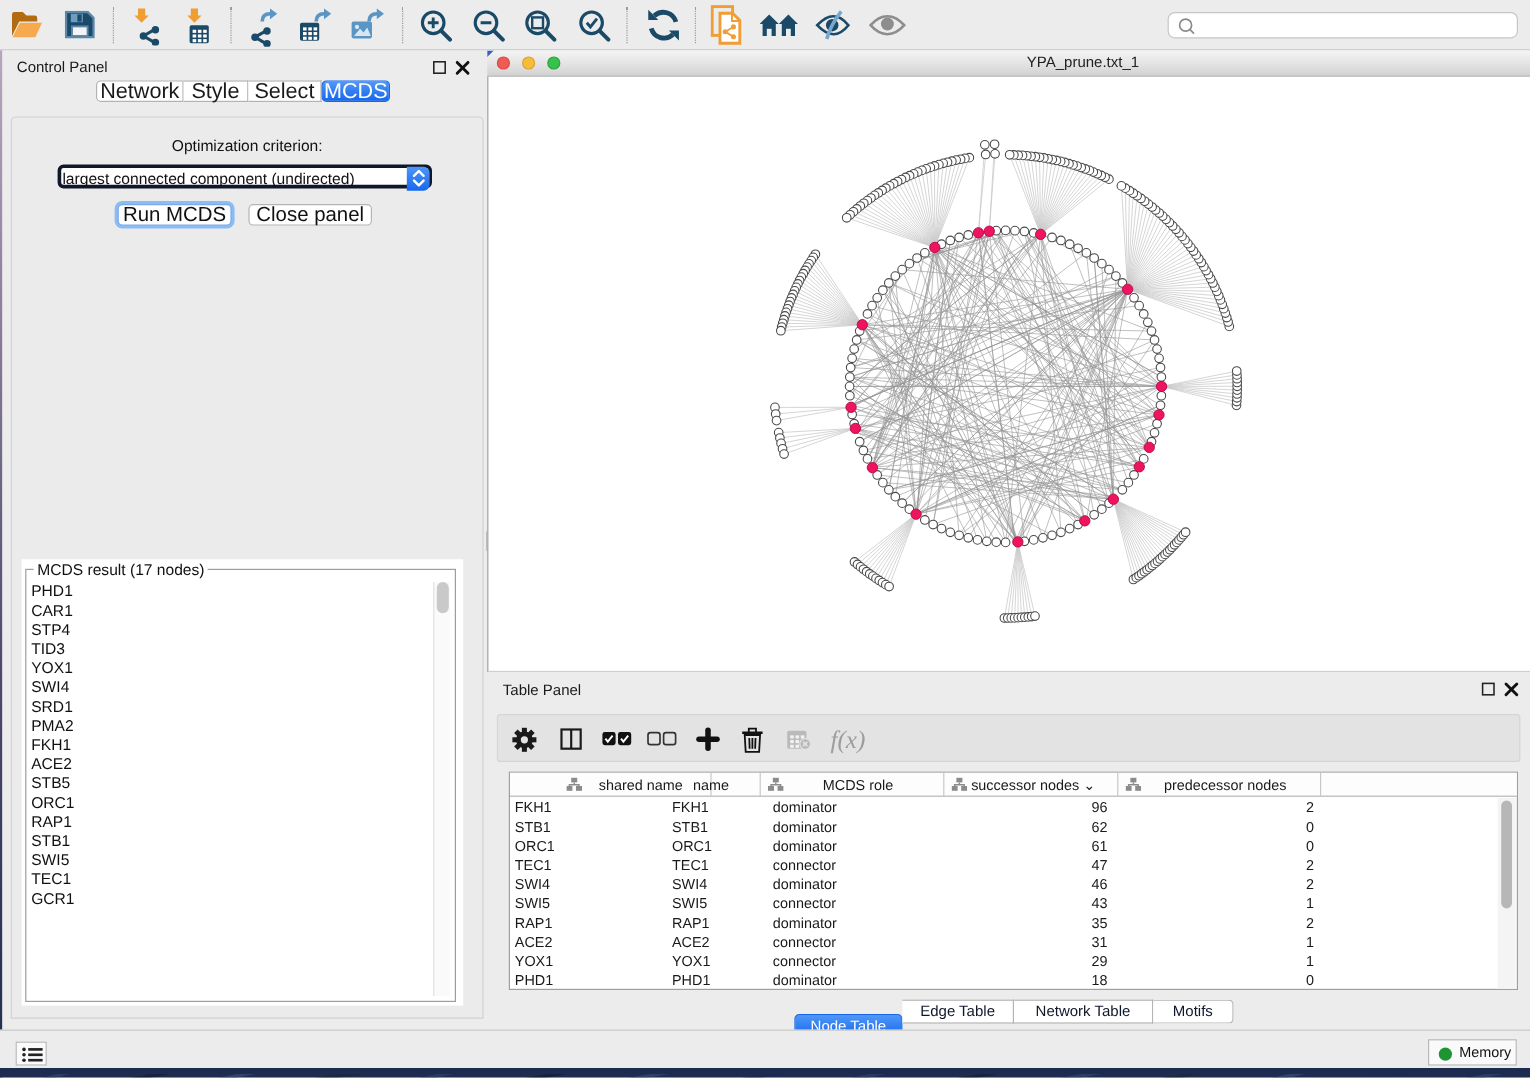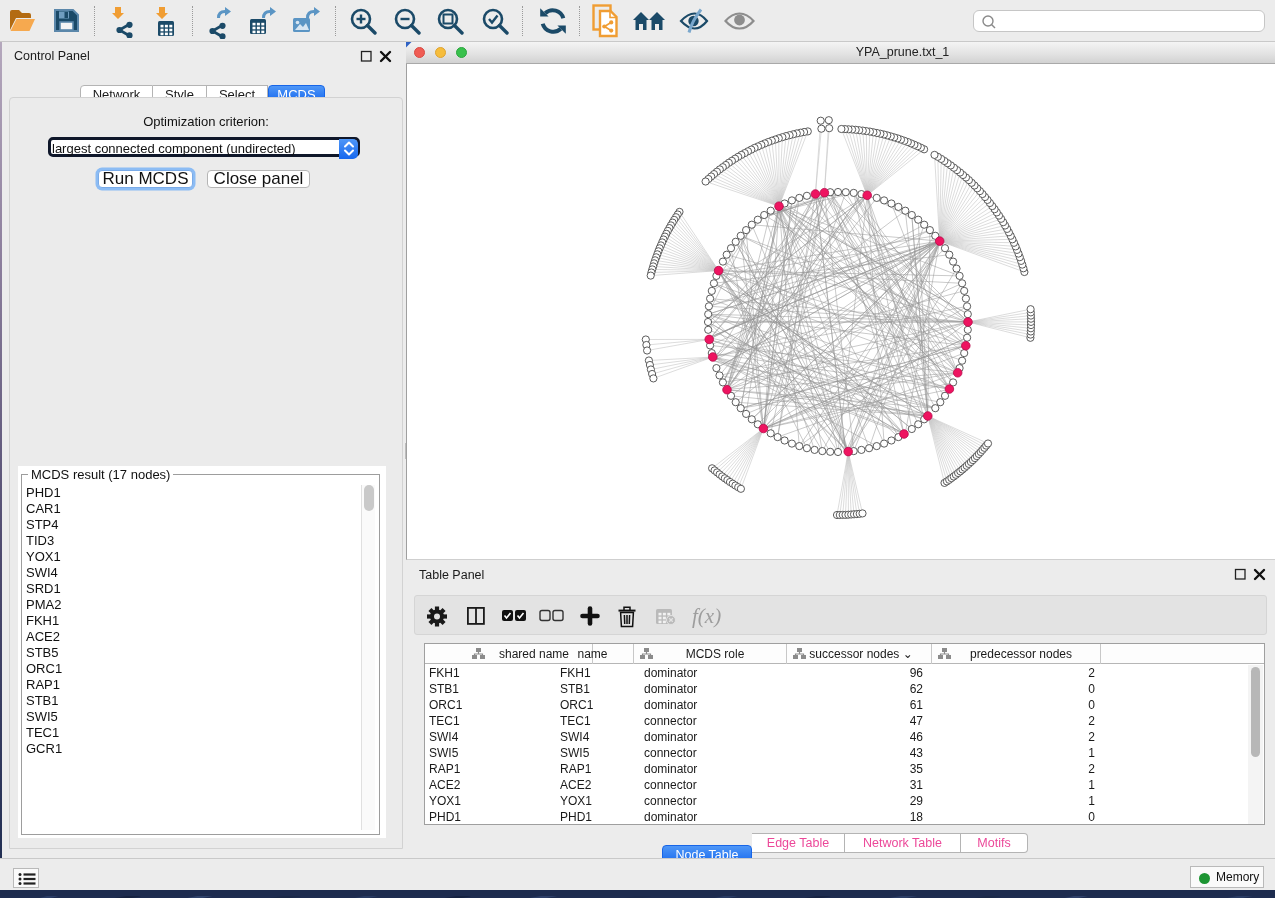--- a/index.html
+++ b/index.html
@@ -17,21 +17,21 @@
 
 #toolbar { left:0; top:0; width:1275px; height:42px; background:#ececec; border-bottom:1px solid #c9c9c9; }
 .sep { position:absolute; top:6px; height:30px; width:0; border-left:1px dotted #9a9a9a; }
 #search { position:absolute; left:973px; top:10px; width:292px; height:22px; background:#fff;
   border:1px solid #c6c6c6; border-radius:6px; }
 #search svg { position:absolute; left:7px; top:4px; }
 
 
 #cpanel { left:2px; top:42px; width:403px; height:816px; background:#ececec; }
 #cp-title { position:absolute; left:12px; top:7px; font-size:12.5px; color:#1a1a1a; }
-#cp-tabs { position:absolute; left:78px; top:43px; height:18px; display:flex; font-size:13px; }
+#cp-tabs { position:absolute; left:78px; top:25px; height:18px; display:flex; font-size:18px; }
 .tab { height:18px; line-height:17px; text-align:center; background:#fff; border:1px solid #b4b4b4;
   border-left:none; color:#1a1a1a; padding:0 1px; }
 .tab.first { border-left:1px solid #b4b4b4; border-radius:4px 0 0 4px; }
 .tab.sel { background:linear-gradient(180deg,#4f97f7 0%,#1667ee 100%); color:#fff; border:1px solid #1765e8; border-radius:4px; }
 #cp-inner { position:absolute; left:7px; top:55px; width:394px; height:752px; background:#ebebeb;
   border:1px solid #d2d2d2; border-radius:4px 4px 0 0; }
 #opt-label { position:absolute; left:0; top:16px; width:100%; text-align:center; font-size:13px; color:#111; }
 #dropdown { position:absolute; left:38px; top:39px; width:312px; height:20px; background:#fff;
   border:3px solid #0f172a; border-radius:5px; font-size:13px; color:#111; line-height:18px; padding-left:1px; }
 #dd-btn { position:absolute; right:-1px; top:-1px; width:19px; height:20px; border-radius:0 5px 5px 0;
@@ -67,21 +67,21 @@
 .hicon { position:absolute; top:4px; }
 .trow { position:absolute; font-size:12px; color:#1a1a1a; height:16px; line-height:16px; width:100%; }
 .c1 { position:absolute; left:4px; }
 .c2 { position:absolute; left:135px; }
 .c3 { position:absolute; left:219px; }
 .c4 { position:absolute; width:293px; left:205px; text-align:right; }
 .c5 { position:absolute; width:465px; left:205px; text-align:right; }
 #tbl-sb { position:absolute; right:1px; top:21px; width:15px; height:159px; background:#f4f4f4; }
 #tbl-sb-th { position:absolute; left:3px; top:2px; width:9px; height:90px; background:#b7b7b7; border-radius:4.5px; }
 #tp-tabs { position:absolute; left:256px; top:273px; height:20px; display:flex; font-size:12.5px; }
-.btab { height:20px; line-height:19px; text-align:center; background:#fff; border:1px solid #b4b4b4; border-left:none; color:#ec4899; }
+.btab { height:20px; line-height:19px; text-align:center; background:#fff; border:1px solid #b4b4b4; border-left:none; color:#0f172a; }
 .btab.last { border-radius:0 4px 4px 0; }
 .btab.sel { background:linear-gradient(180deg,#4f97f7 0%,#1667ee 100%); color:#fff; border:1px solid #1765e8; border-radius:4px; }
 
 
 #statusbar { left:0; top:858px; width:1275px; height:32px; background:#ececec; border-top:1px solid #c9c9c9; }
 #sb-btn { position:absolute; left:13px; top:9px; width:26px; height:20px; background:#fafafa; border:1px solid #b9b9b9; }
 #mem-btn { position:absolute; right:11px; top:7px; width:74px; height:22px; background:#fafafa; border:1px solid #b9b9b9; font-size:12px; color:#111; }
 #mem-btn span { position:absolute; left:25px; top:3px; }
 #mem-dot { position:absolute; left:8px; top:6px; width:11px; height:11px; border-radius:50%; background:#1d9533; }
 </style>

